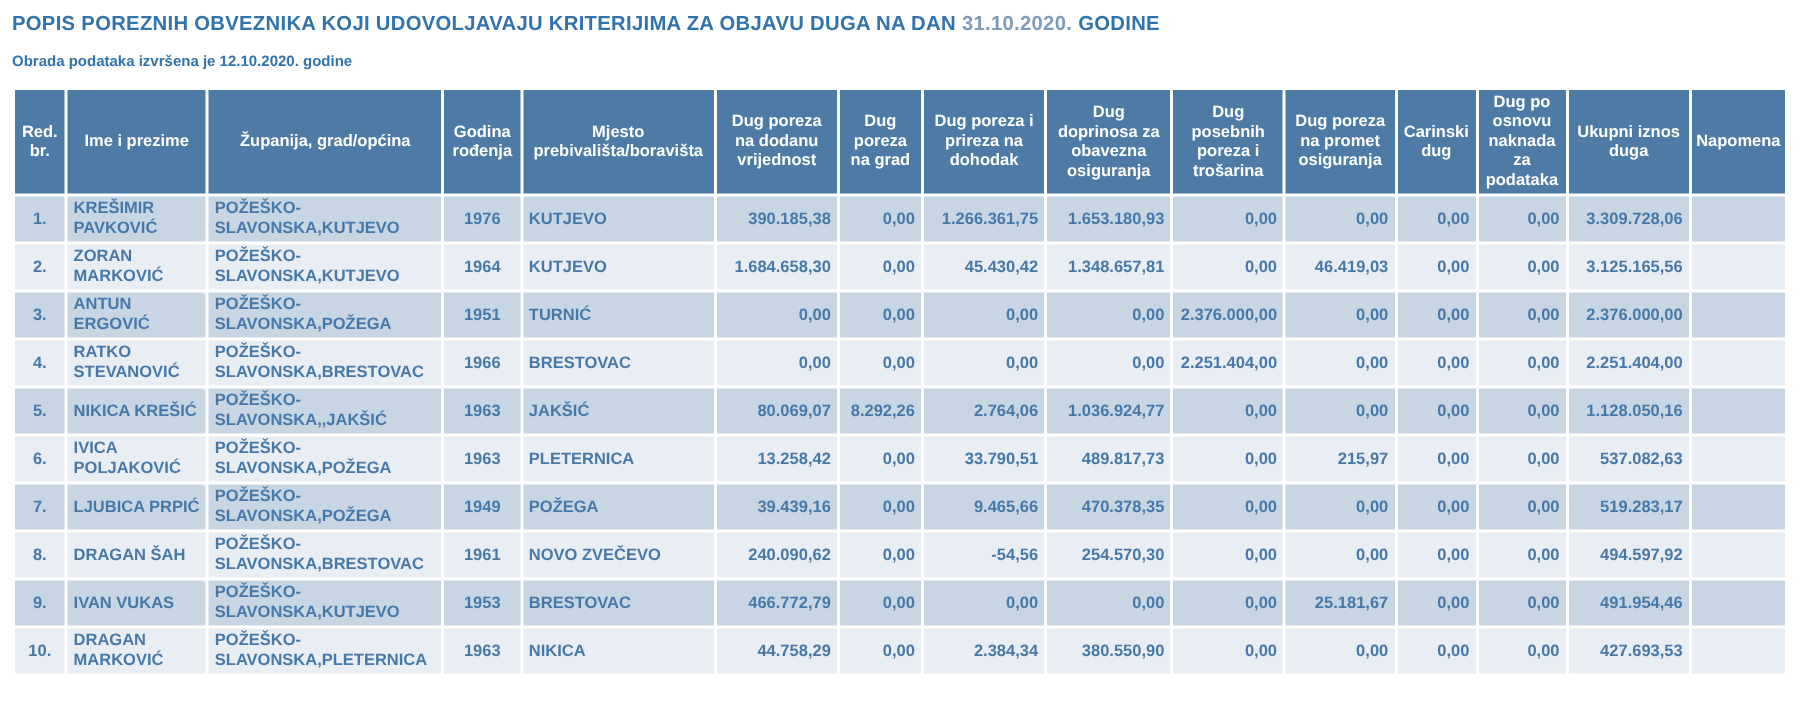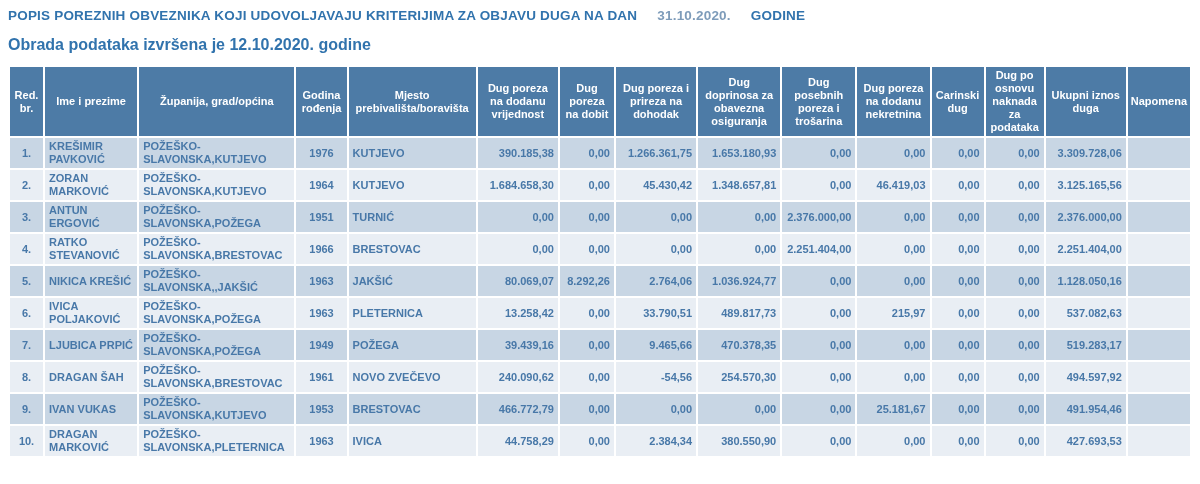--- a/index.html
+++ b/index.html
@@ -8,24 +8,24 @@
     width: 1200px; height: 484px; overflow: hidden;
     font-family: "Liberation Sans", "DejaVu Sans", sans-serif;
   }
   .page { padding: 6px 8px 0 8px; }
 
   .page-title {
     margin: 2px 0 0 0;
     font-size: 13.5px; font-weight: bold; color: #3173ad;
     letter-spacing: 0.2px;
   }
-  .page-title .title-date { color: #7e9cba; margin: 0 20px; }
+  .page-title .title-date { color: #7e9cba; margin: 0 4px; }
   .page-subtitle {
     margin: 13px 0 11px 0;
-    font-size: 16px; font-weight: bold; color: #3173ad;
+    font-size: 10px; font-weight: bold; color: #3173ad;
   }
 
   table.debtors {
     border-collapse: separate; border-spacing: 2px;
     table-layout: fixed; width: 1184px; background: #ffffff;
   }
   table.debtors th {
     background: #4d7ba6; color: #ffffff;
     font-size: 11px; font-weight: bold; line-height: 13px;
     text-align: center; vertical-align: middle;
@@ -71,25 +71,25 @@
         <col style="width:62px">
     </colgroup>
     <thead>
       <tr>
           <th>Red. br.</th>
           <th>Ime i prezime</th>
           <th>Županija, grad/općina</th>
           <th>Godina rođenja</th>
           <th>Mjesto prebivališta/boravišta</th>
           <th>Dug poreza na dodanu vrijednost</th>
-          <th>Dug poreza na dobit</th>
+          <th>Dug poreza na grad</th>
           <th>Dug poreza i prireza na dohodak</th>
           <th>Dug doprinosa za obavezna osiguranja</th>
           <th>Dug posebnih poreza i trošarina</th>
-          <th>Dug poreza na dodanu nekretnina</th>
+          <th>Dug poreza na promet osiguranja</th>
           <th>Carinski dug</th>
           <th>Dug po osnovu naknada za podataka</th>
           <th>Ukupni iznos duga</th>
           <th>Napomena</th>
         </tr>
     </thead>
     <tbody>
         <tr class="row-odd">
           <td class="al-c">1.</td>
           <td class="al-l">KREŠIMIR PAVKOVIĆ</td>
@@ -241,21 +241,21 @@
           <td class="al-r">0,00</td>
           <td class="al-r">0,00</td>
           <td class="al-r">491.954,46</td>
           <td class="al-l"></td>
         </tr>
         <tr class="row-even">
           <td class="al-c">10.</td>
           <td class="al-l">DRAGAN MARKOVIĆ</td>
           <td class="al-l">POŽEŠKO-SLAVONSKA,PLETERNICA</td>
           <td class="al-c">1963</td>
-          <td class="al-l">IVICA</td>
+          <td class="al-l">NIKICA</td>
           <td class="al-r">44.758,29</td>
           <td class="al-r">0,00</td>
           <td class="al-r">2.384,34</td>
           <td class="al-r">380.550,90</td>
           <td class="al-r">0,00</td>
           <td class="al-r">0,00</td>
           <td class="al-r">0,00</td>
           <td class="al-r">0,00</td>
           <td class="al-r">427.693,53</td>
           <td class="al-l"></td>

